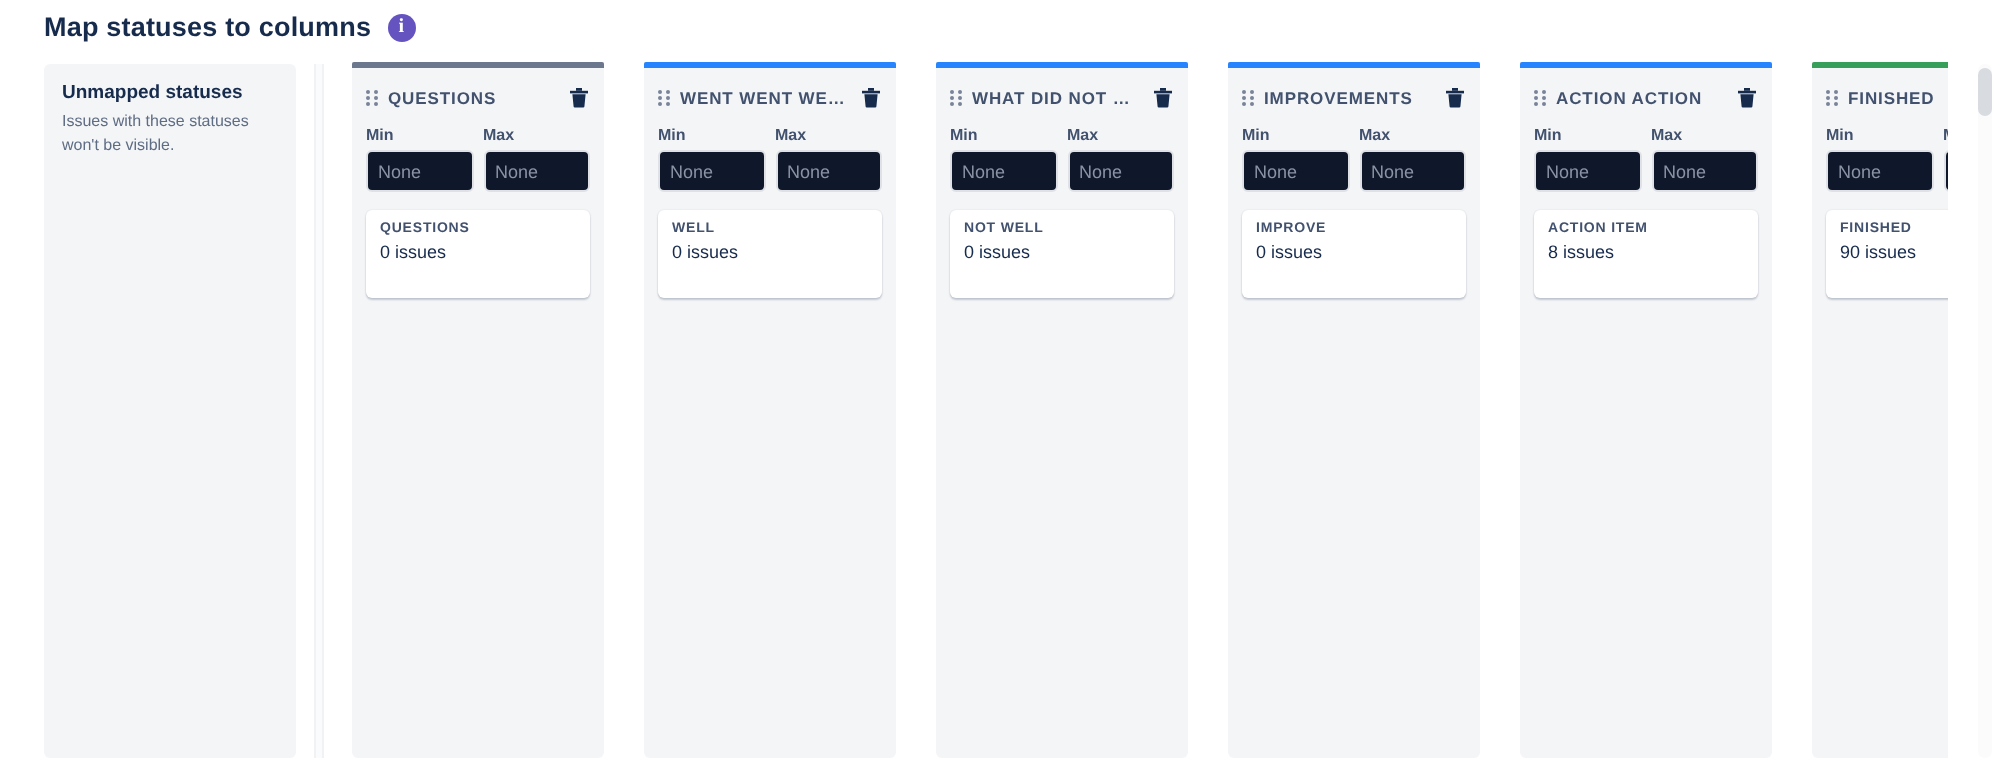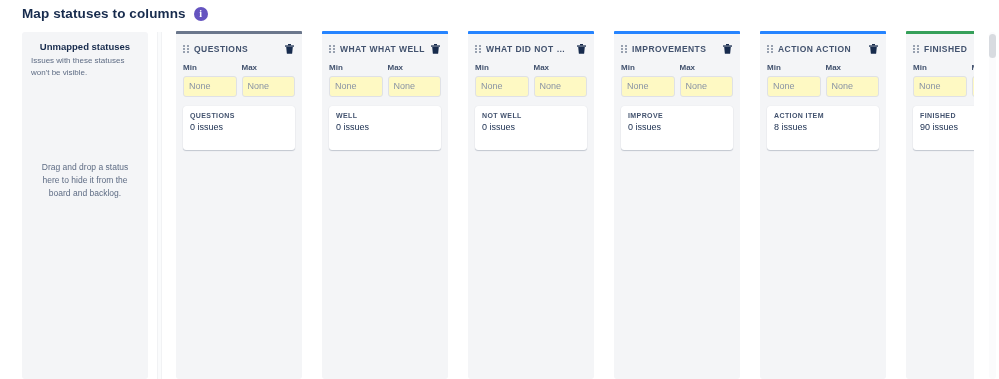--- a/index.html
+++ b/index.html
@@ -66,21 +66,20 @@
     border-radius: 3px;
     padding: 9px 9px 0 9px;
     display: flex;
     flex-direction: column;
   }
   .unmapped-title {
     font-size: 9.5px;
     font-weight: bold;
     color: #172b4d;
     margin-bottom: 3px;
-    text-align: center;
   }
   .unmapped-sub {
     font-size: 8px;
     line-height: 1.45;
     color: #5e6c84;
   }
   .unmapped-drop {
     flex: 1;
     display: flex;
     align-items: center;
@@ -185,21 +184,21 @@
     font-size: 8px;
     font-weight: bold;
     color: #42526e;
     margin-bottom: 3px;
   }
   .mm-input {
     width: 100%;
     height: 21px;
     border: 1px solid #dfe1e6;
     border-radius: 3px;
-    background: #fef9c3;
+    background: #0f172a;
     font-size: 9px;
     color: #7a869a;
     font-family: "Liberation Sans", sans-serif;
     padding: 0 5px;
     outline: none;
   }
   .mm-input::placeholder { color: #8993a4; opacity: 1; }
 
   .status-card {
     margin-top: 9px;
@@ -248,21 +247,20 @@
   <div class="header">
     <div class="page-title">Map statuses to columns</div>
     <span class="info-icon">
       <span>i</span>
     </span>
   </div>
 
   <div class="unmapped">
     <div class="unmapped-title">Unmapped statuses</div>
     <div class="unmapped-sub">Issues with these statuses won't be visible.</div>
-    <div class="unmapped-drop">Drag and drop a status here to hide it from the board and backlog.</div>
   </div>
 
   <div class="gap-track"></div>
 
   <div class="board" id="board">
       <div class="column">
         <div class="col-accent" style="background: rgb(107, 119, 140);"></div>
         <div class="col-head">
           <span class="drag-handle">
             <i></i>
@@ -294,21 +292,21 @@
         <div class="col-accent" style="background: rgb(38, 132, 255);"></div>
         <div class="col-head">
           <span class="drag-handle">
             <i></i>
             <i></i>
             <i></i>
             <i></i>
             <i></i>
             <i></i>
           </span>
-          <span class="col-title">WHAT WHAT WELL</span>
+          <span class="col-title">WENT WENT WELL</span>
           <span class="trash-icon">
             <svg width="9" height="10" viewBox="0 0 9 10">
               <rect x="0" y="1.4" width="9" height="1.3" fill="#172b4d"></rect>
               <rect x="3" y="0" width="3" height="1.4" fill="#172b4d"></rect>
               <path d="M1.2 3.1 h6.6 l-0.6 6.1 a0.6 0.6 0 0 1 -0.6 0.55 h-4.2 a0.6 0.6 0 0 1 -0.6 -0.55 z" fill="#172b4d"></path>
             </svg>
           </span>
         </div>
         <div class="minmax">
           <div class="mm-field"><div class="mm-label">Min</div><input class="mm-input" type="text" placeholder="None" style=""></div>

